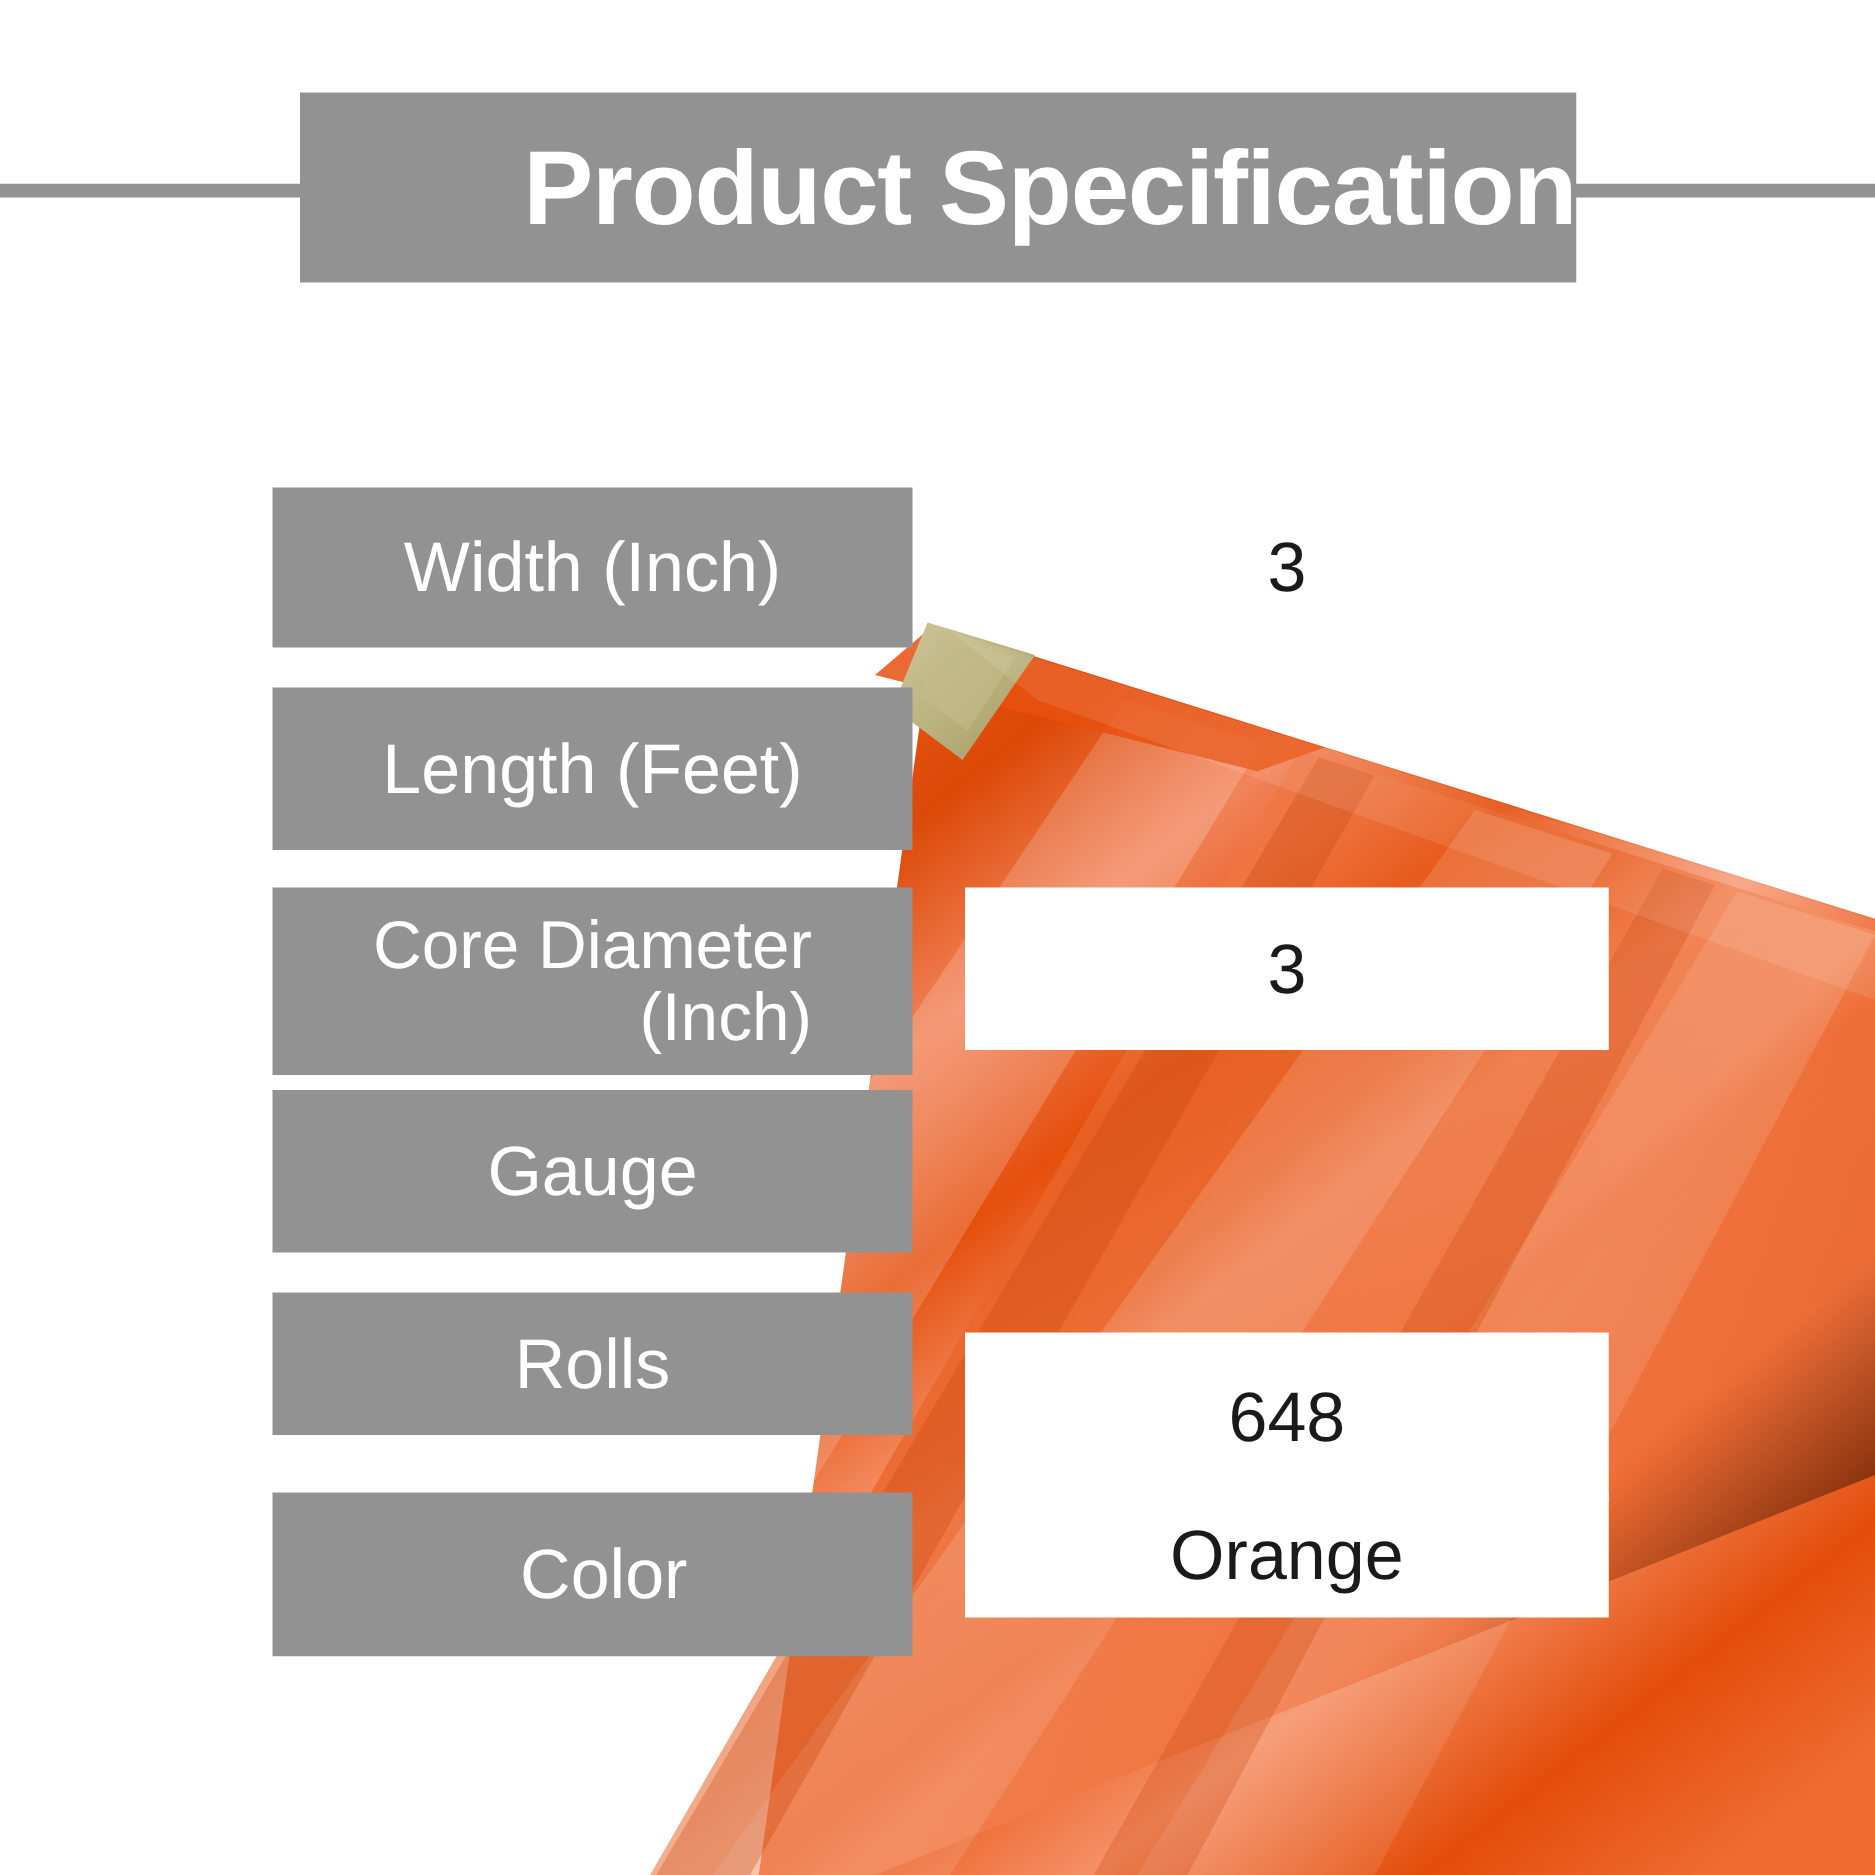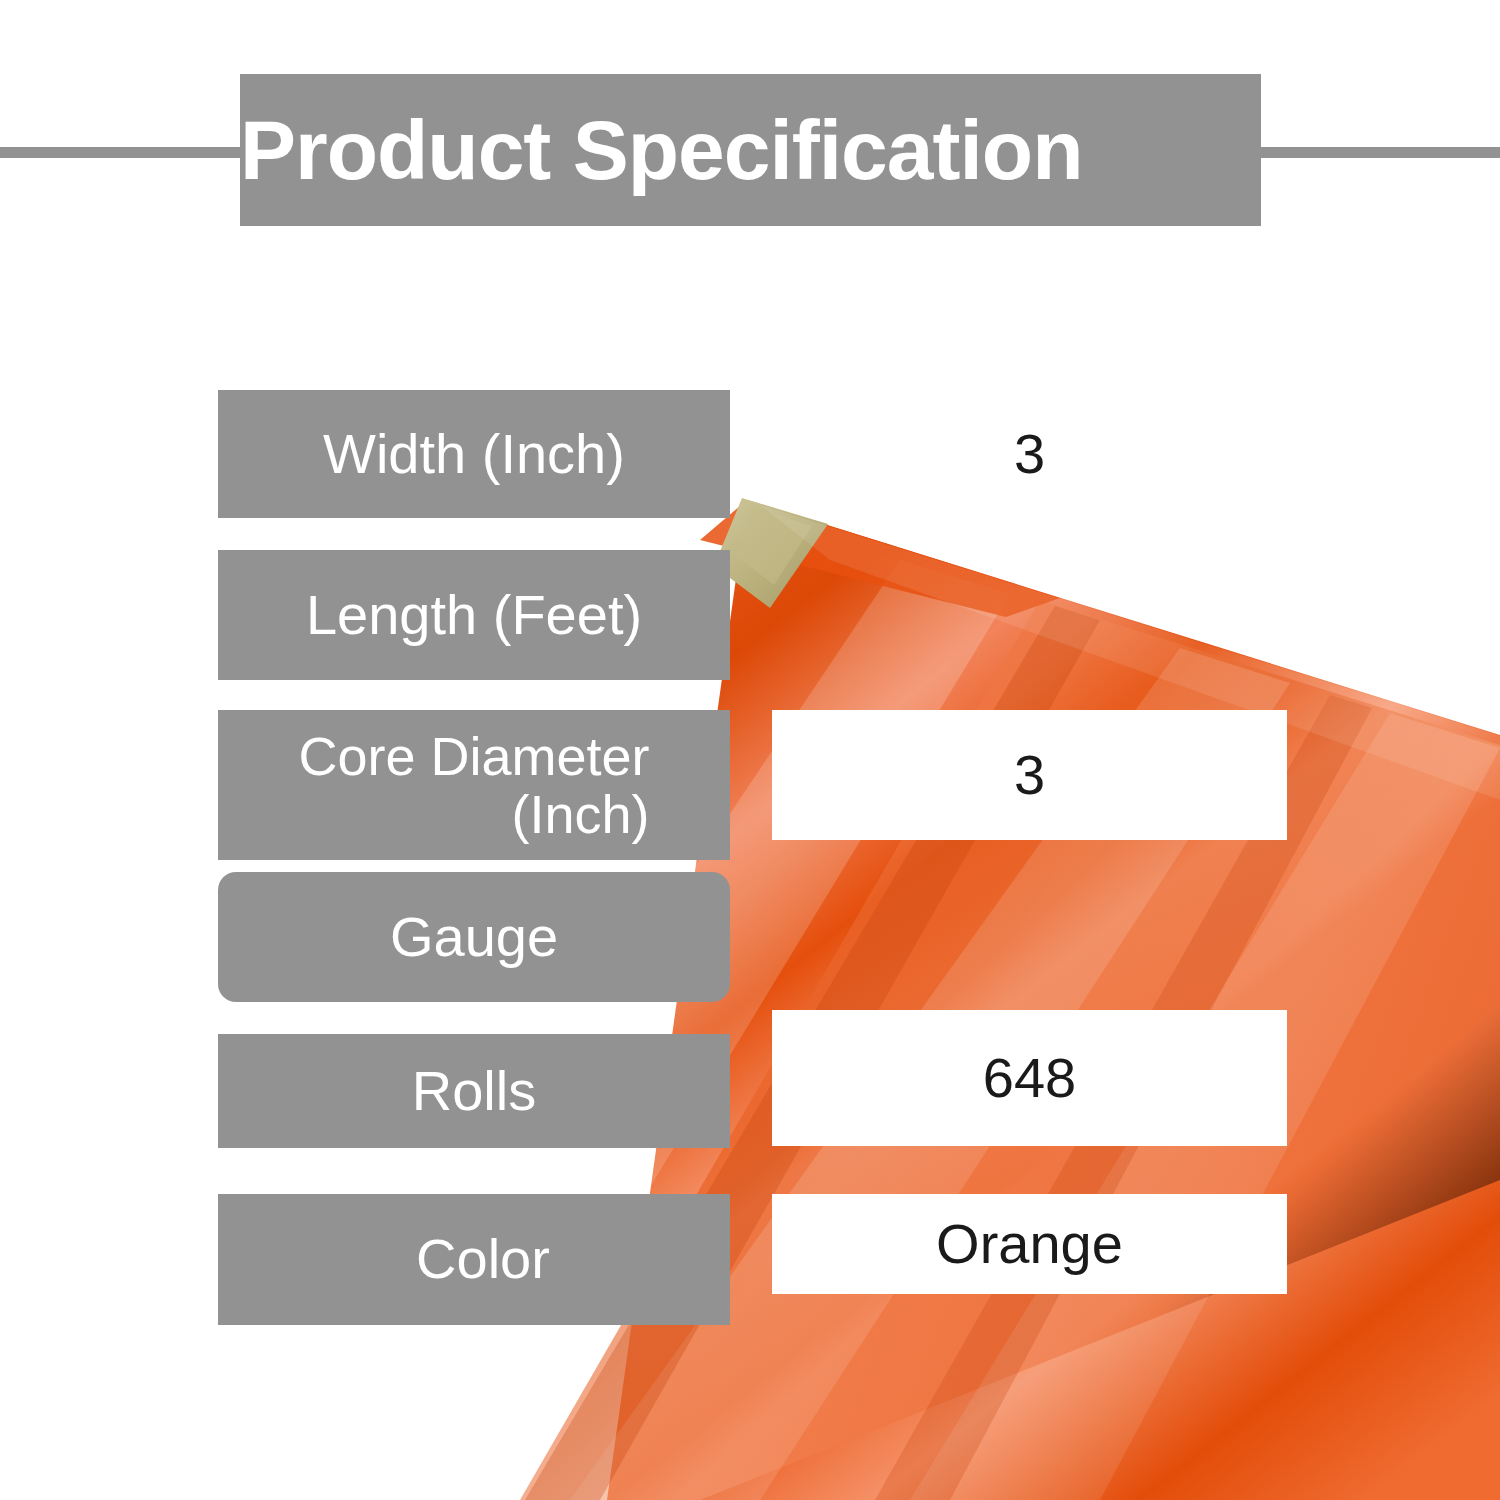--- a/index.html
+++ b/index.html
@@ -41,21 +41,21 @@
   #title-banner {
     position: absolute;
     left: 240px;
     top: 74px;
     width: 1021px;
     height: 152px;
     background: #929292;
     z-index: 4;
     display: flex;
     align-items: center;
-    justify-content: flex-start;
+    justify-content: flex-end;
   }
   #title-text {
     color: #ffffff;
     font-size: 84px;
     font-weight: bold;
     letter-spacing: -1px;
     line-height: 1;
     white-space: nowrap;
     font-family: "Liberation Sans", sans-serif;
   }
@@ -181,20 +181,20 @@
     <span id="title-text">Product Specification</span>
   </div>
 
   <div id="spec-table">
       <div class="spec-label" style="top: 390px; height: 128px; white-space: pre-line;">Width (Inch)</div>
       <div class="spec-value no-plate" style="top: 390px; height: 128px;">3</div>
       <div class="spec-label" style="top: 550px; height: 130px; white-space: pre-line;">Length (Feet)</div>
       <div class="spec-label two-line" style="top: 710px; height: 150px; white-space: pre-line;">Core Diameter
 (Inch)</div>
       <div class="spec-value" style="top: 710px; height: 130px;">3</div>
-      <div class="spec-label" style="top: 872px; height: 130px; white-space: pre-line; border-radius: 18px;">Gauge</div>
+      <div class="spec-label" style="top: 872px; height: 130px; white-space: pre-line;">Gauge</div>
       <div class="spec-label" style="top: 1034px; height: 114px; white-space: pre-line;">Rolls</div>
-      <div class="spec-value" style="top: 1010px; height: 136px;">648</div>
+      <div class="spec-value" style="top: 1066px; height: 136px;">648</div>
       <div class="spec-label" style="top: 1194px; height: 131px; white-space: pre-line; padding-left: 28px;">Color</div>
       <div class="spec-value" style="top: 1194px; height: 100px;">Orange</div>
     </div>
 
 </div>
 
 </body></html>

